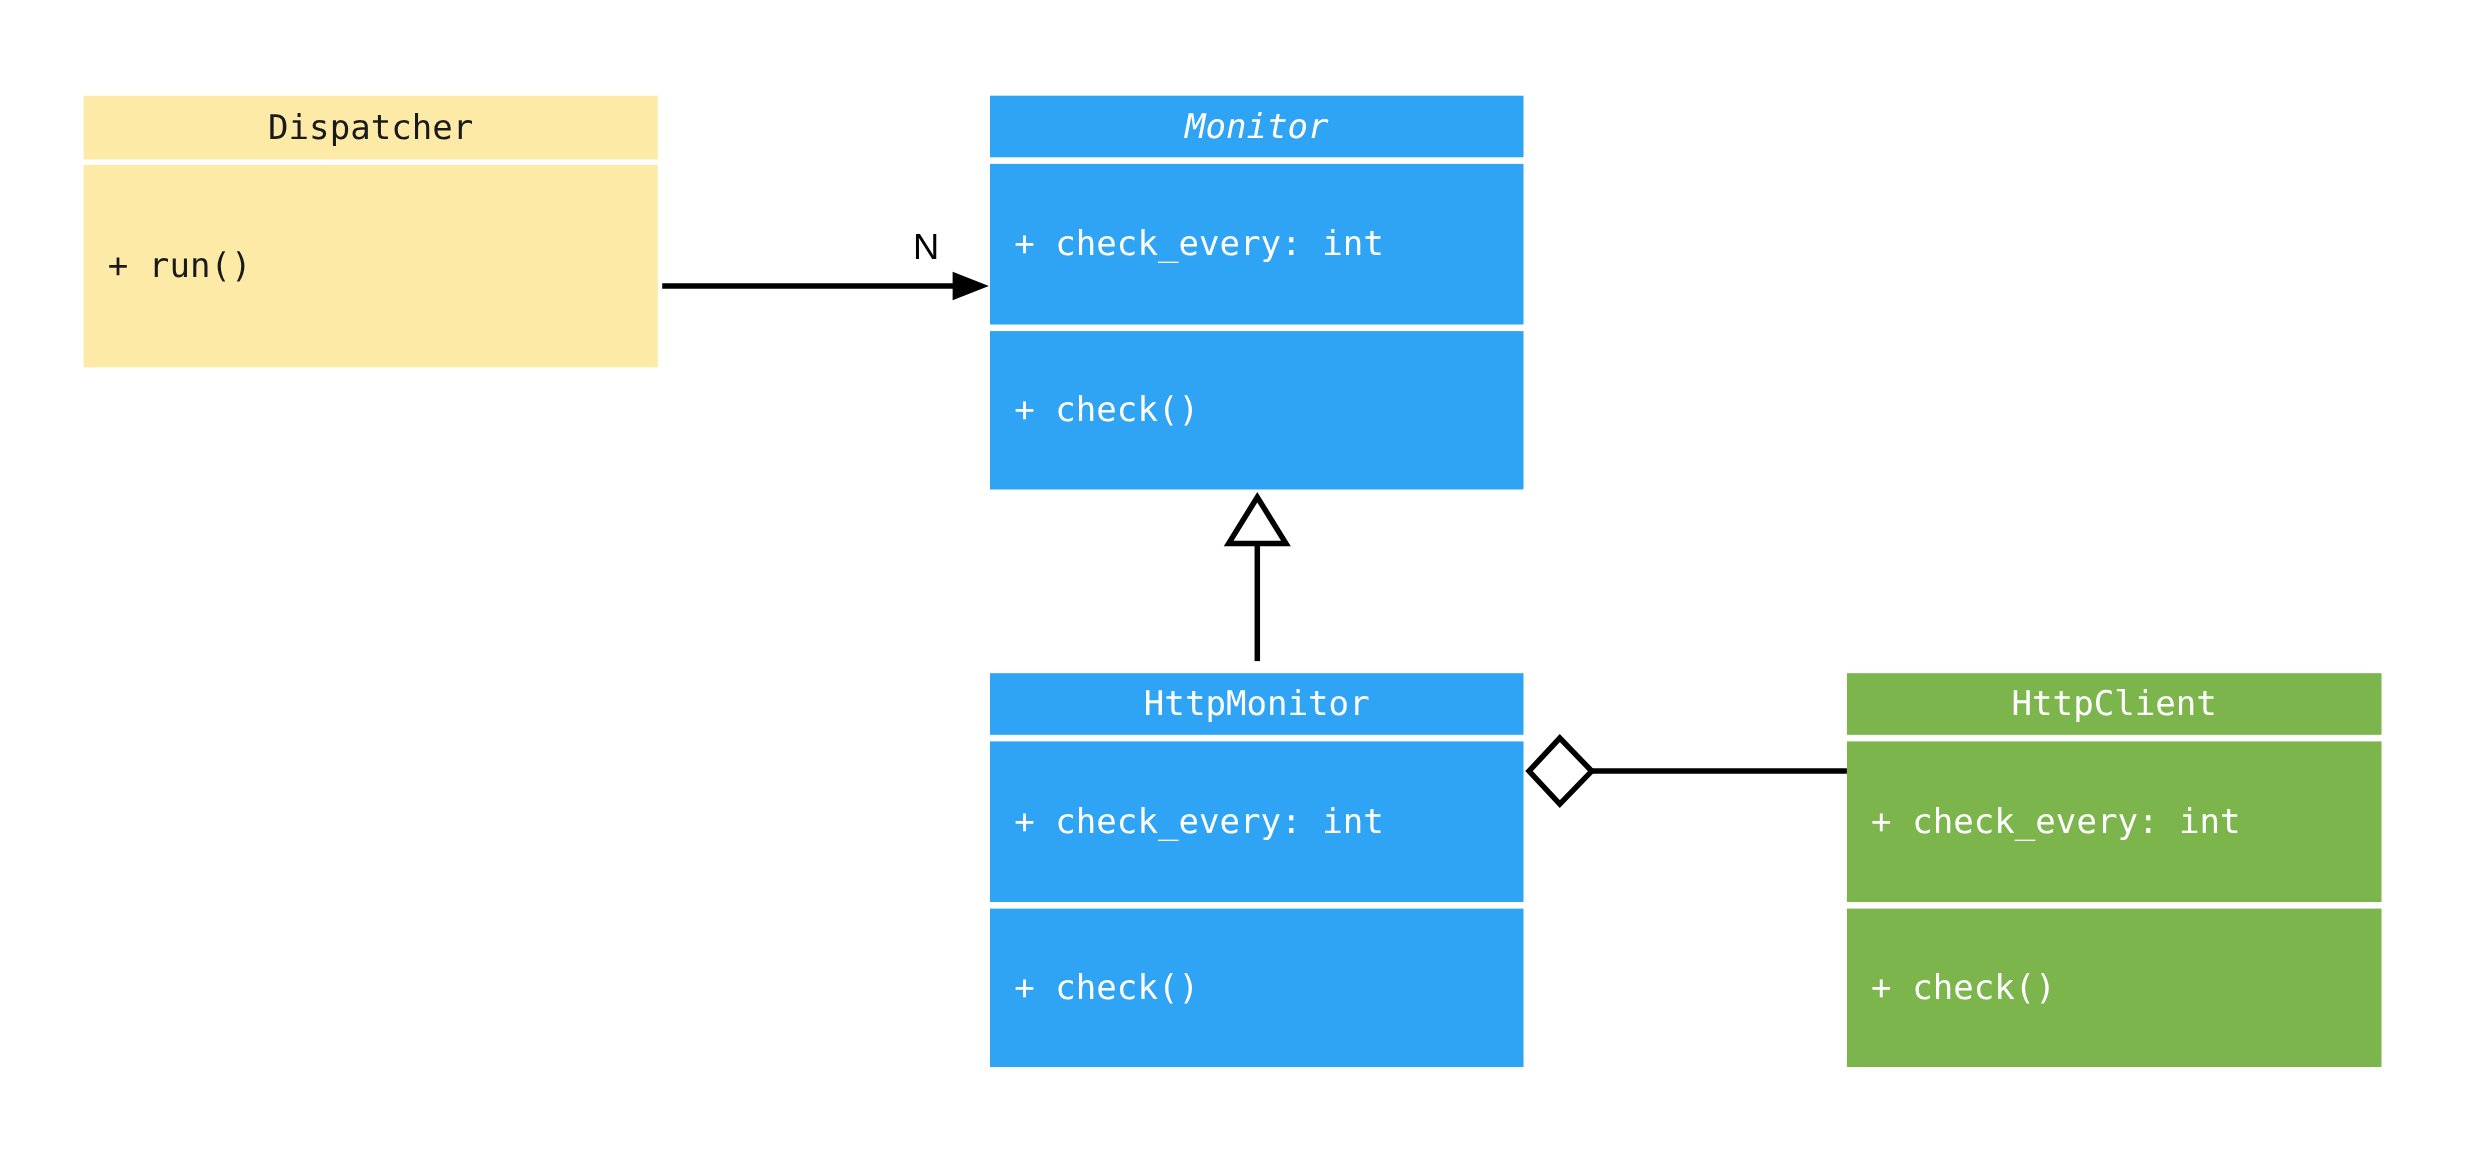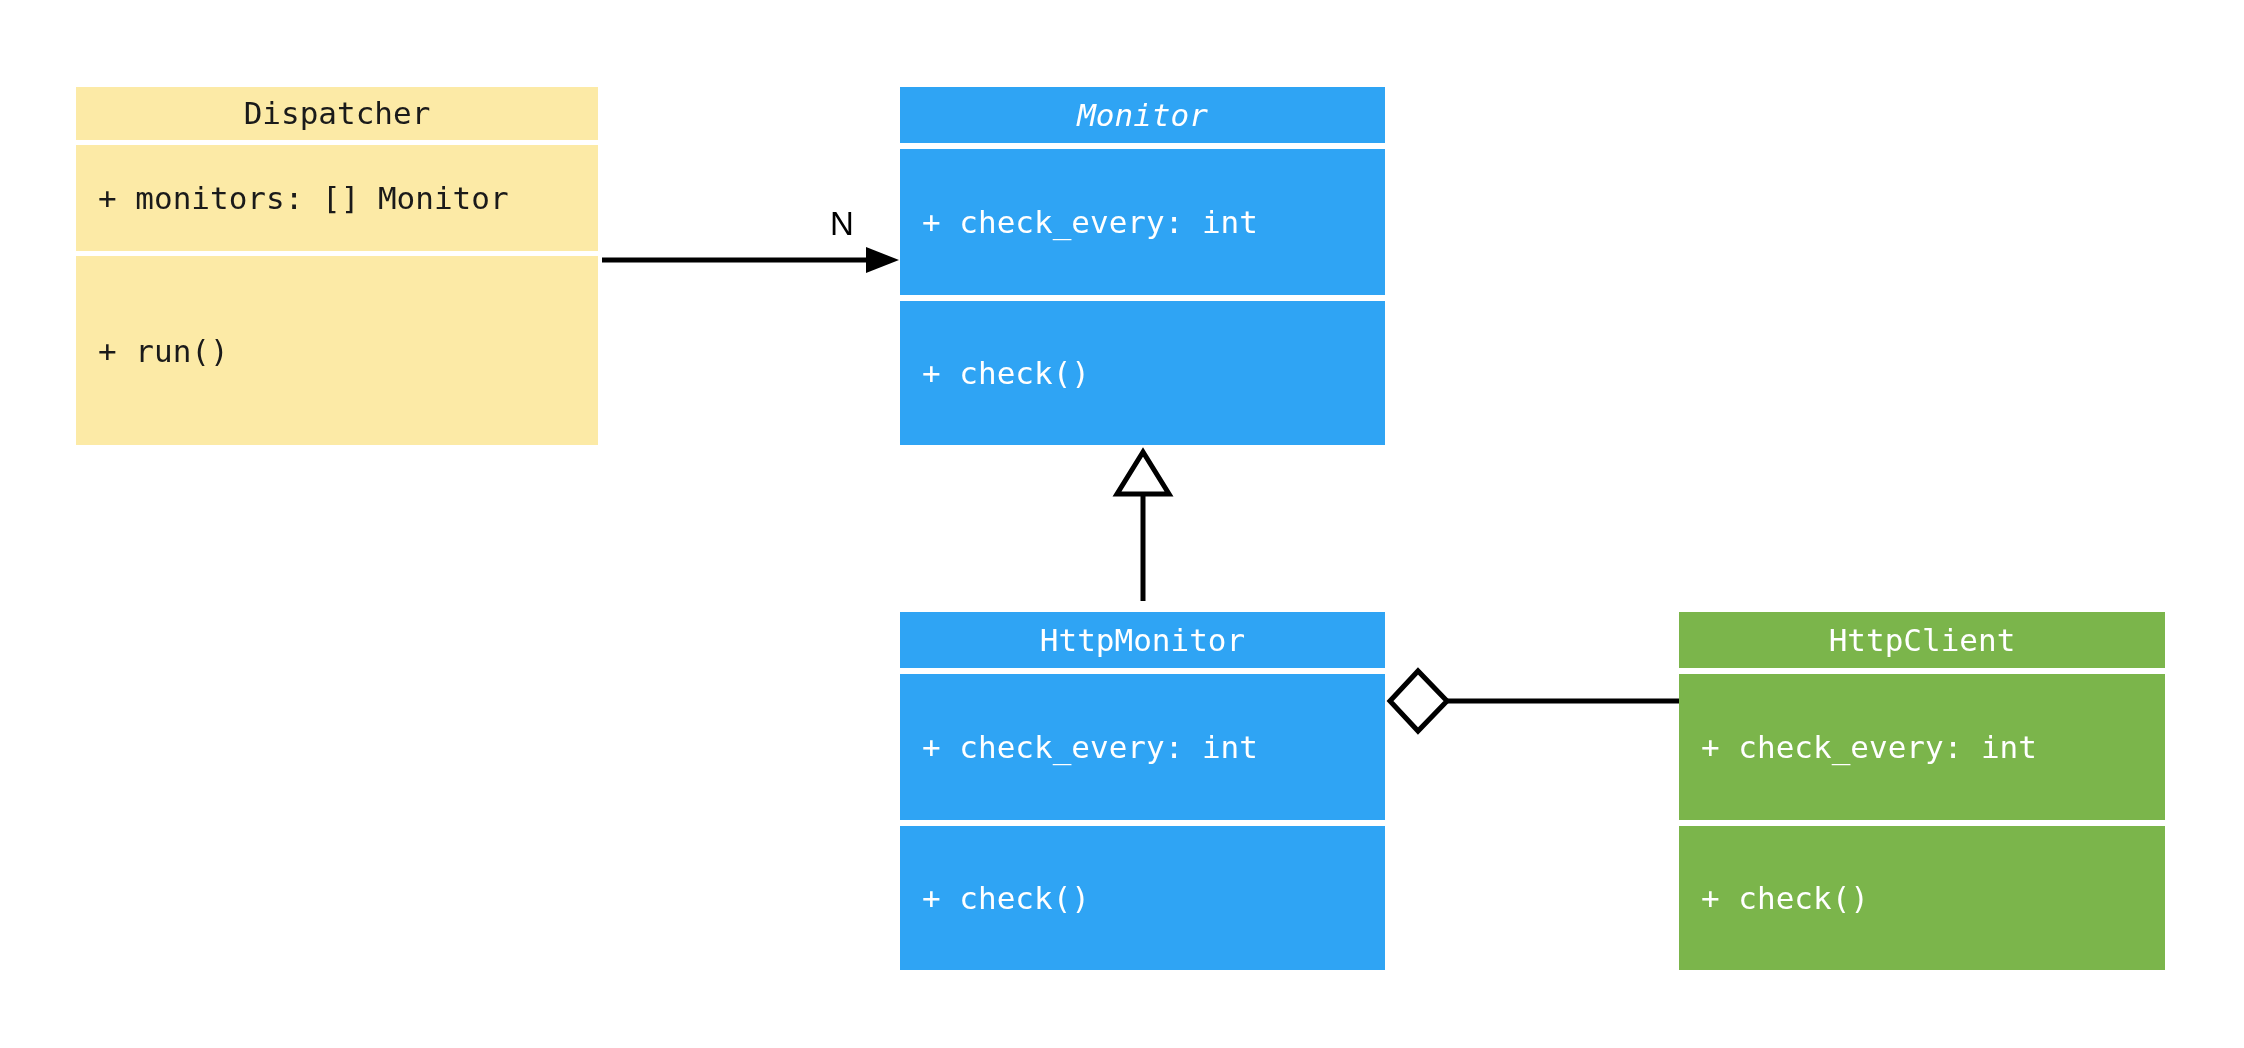--- a/index.html
+++ b/index.html
@@ -42,21 +42,21 @@
 
   
   .theme-yellow .sec { background: #FCEAA6; color: #1a1a1a; }
   .theme-blue   .sec { background: #2FA4F4; color: #ffffff; }
   .theme-green  .sec { background: #7BB54B; color: #ffffff; }
 
   
   .box-dispatcher { left: 76px; top: 76px; width: 522px; height: 369px; row-gap: 5px; }
   .box-dispatcher .header  { height: 58px; }
   .box-dispatcher .attrs   { height: 117px; }
-  .box-dispatcher .methods { height: 208px; }
+  .box-dispatcher .methods { height: 184px; }
 
   
   .box-monitor { left: 900px; top: 76px; width: 485px; height: 369px; row-gap: 6px; }
   .box-monitor .header  { height: 58px; }
   .box-monitor .attrs   { height: 150px; }
   .box-monitor .methods { height: 149px; }
 
   
   .box-http-monitor { left: 900px; top: 601px; width: 485px; height: 369px; row-gap: 6px; }
   .box-http-monitor .header  { height: 58px; }
@@ -92,23 +92,20 @@
   }
 </style>
 </head>
 <body>
 
 <div id="canvas">
 
   <div class="uml-class theme-yellow box-dispatcher">
     <div class="sec header">
       <span>Dispatcher</span>
-    </div>
-    <div class="sec attrs">
-      <div class="line">+ monitors: [] Monitor</div>
     </div>
     <div class="sec methods">
       <div class="line">+ run()</div>
     </div>
   </div>
 
   <div class="uml-class theme-blue box-monitor">
     <div class="sec header">
       <span class="italic">Monitor</span>
     </div>

